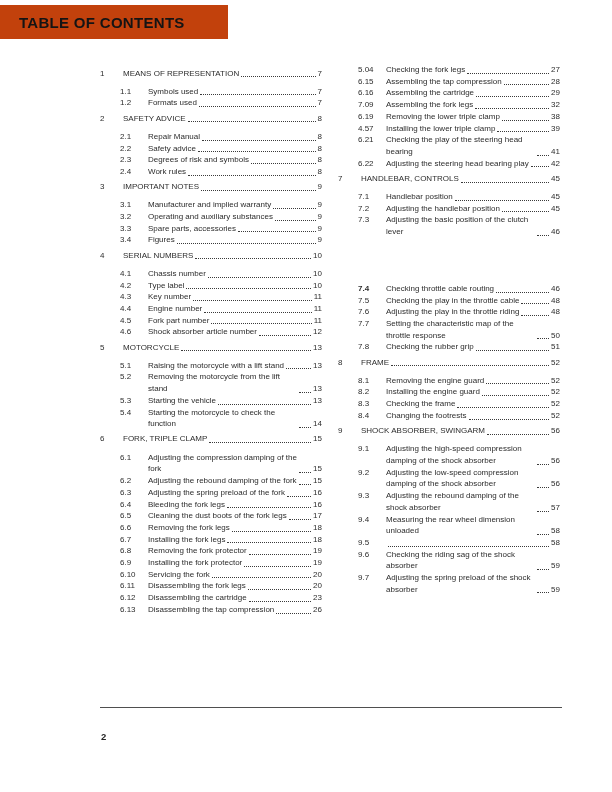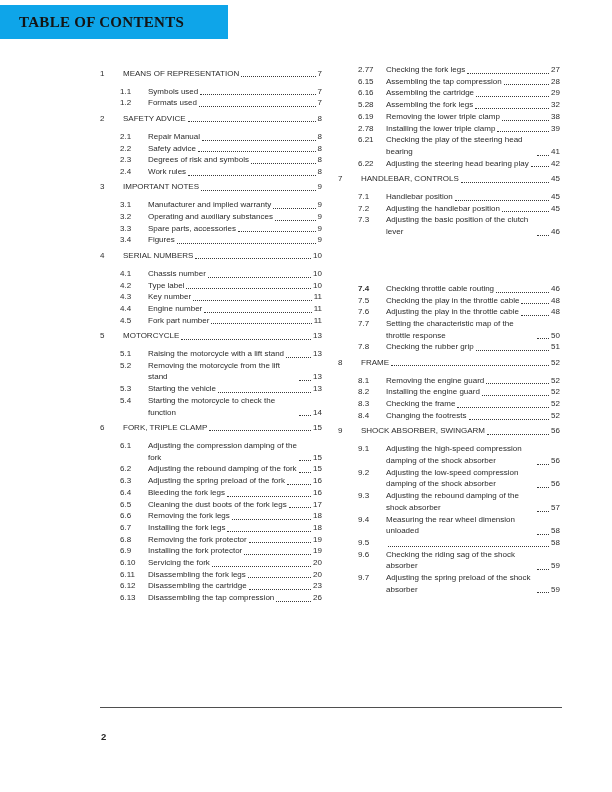--- a/index.html
+++ b/index.html
@@ -64,21 +64,21 @@
   .footer-pagenum {
     position: absolute; left: 101px; top: 731px;
     font-size: 9.5px; font-weight: bold; color: #242424;
   }
 </style>
 </head>
 <body>
 
 <div class="page" style="color: rgb(44, 44, 44);">
 
-  <div class="banner" style="background: #0ea5e9; font-family: Liberation Serif, serif;">
+  <div class="banner" style="background: #c2410c;">
     <span class="banner-text">TABLE OF CONTENTS</span>
   </div>
 
   <div class="columns">
     <div class="col" id="col-0">
         <div class="entry chapter">
     <span class="num">1</span>
     <span class="t">MEANS OF REPRESENTATION</span>
     <span class="leader"></span>
     <span class="pg">7</span>
@@ -184,20 +184,26 @@
     <span class="t">Engine number</span>
     <span class="leader"></span>
     <span class="pg">11</span>
   </div>
         <div class="entry sub">
     <span class="num">4.5</span>
     <span class="t">Fork part number</span>
     <span class="leader"></span>
     <span class="pg">11</span>
   </div>
+        <div class="entry sub">
+    <span class="num">4.6</span>
+    <span class="t">Shock absorber article number</span>
+    <span class="leader"></span>
+    <span class="pg">12</span>
+  </div>
         <div class="entry chapter">
     <span class="num">5</span>
     <span class="t">MOTORCYCLE</span>
     <span class="leader"></span>
     <span class="pg">13</span>
   </div>
         <div class="entry sub">
     <span class="num">5.1</span>
     <span class="t">Raising the motorcycle with a lift stand</span>
     <span class="leader"></span>
@@ -301,51 +307,51 @@
   </div>
         <div class="entry sub">
     <span class="num">6.13</span>
     <span class="t">Disassembling the tap compression</span>
     <span class="leader"></span>
     <span class="pg">26</span>
   </div>
       </div>
     <div class="col" id="col-1">
         <div class="entry sub">
-    <span class="num">2.77</span>
+    <span class="num">5.04</span>
     <span class="t">Checking the fork legs</span>
     <span class="leader"></span>
     <span class="pg">27</span>
   </div>
         <div class="entry sub">
     <span class="num">6.15</span>
     <span class="t">Assembling the tap compression</span>
     <span class="leader"></span>
     <span class="pg">28</span>
   </div>
         <div class="entry sub">
     <span class="num">6.16</span>
     <span class="t">Assembling the cartridge</span>
     <span class="leader"></span>
     <span class="pg">29</span>
   </div>
         <div class="entry sub">
-    <span class="num">5.28</span>
+    <span class="num">7.09</span>
     <span class="t">Assembling the fork legs</span>
     <span class="leader"></span>
     <span class="pg">32</span>
   </div>
         <div class="entry sub">
     <span class="num">6.19</span>
     <span class="t">Removing the lower triple clamp</span>
     <span class="leader"></span>
     <span class="pg">38</span>
   </div>
         <div class="entry sub">
-    <span class="num">2.78</span>
+    <span class="num">4.57</span>
     <span class="t">Installing the lower triple clamp</span>
     <span class="leader"></span>
     <span class="pg">39</span>
   </div>
         <div class="entry sub">
     <span class="num">6.21</span>
     <span class="t">Checking the play of the steering head bearing</span>
     <span class="leader"></span>
     <span class="pg">41</span>
   </div>
@@ -386,21 +392,21 @@
     <span class="pg">46</span>
   </div>
         <div class="entry sub">
     <span class="num">7.5</span>
     <span class="t">Checking the play in the throttle cable</span>
     <span class="leader"></span>
     <span class="pg">48</span>
   </div>
         <div class="entry sub">
     <span class="num">7.6</span>
-    <span class="t">Adjusting the play in the throttle cable</span>
+    <span class="t">Adjusting the play in the throttle riding</span>
     <span class="leader"></span>
     <span class="pg">48</span>
   </div>
         <div class="entry sub">
     <span class="num">7.7</span>
     <span class="t">Setting the characteristic map of the throttle response</span>
     <span class="leader"></span>
     <span class="pg">50</span>
   </div>
         <div class="entry sub">

